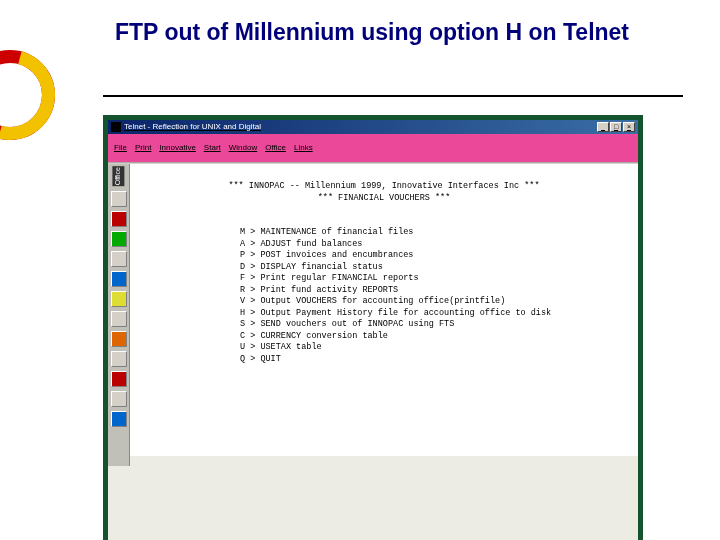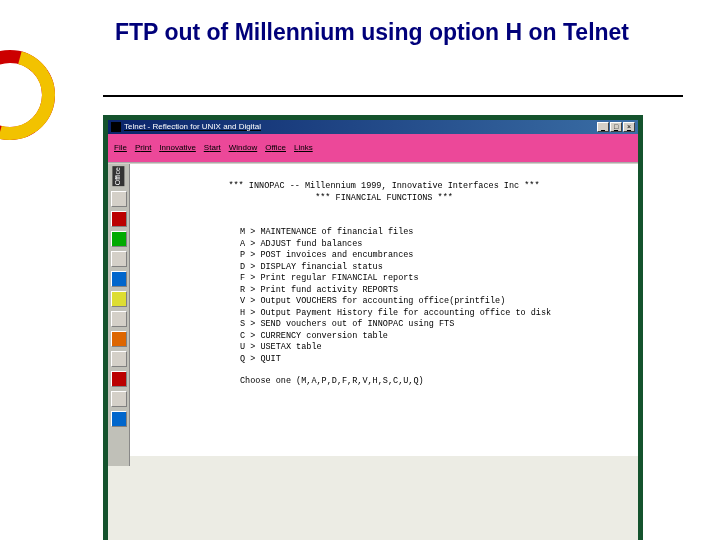--- a/index.html
+++ b/index.html
@@ -290,24 +290,23 @@
     <div class="obtn"></div>
     <div class="obtn orange"></div>
     <div class="obtn"></div>
     <div class="obtn red"></div>
     <div class="obtn"></div>
     <div class="obtn blue"></div>
   </div>
 
   <div class="terminal">
 <div class="center"><span>*** INNOPAC -- Millennium 1999, Innovative Interfaces Inc ***</span>
-<span>*** FINANCIAL FUNCTIONS ***</span></div>
+<span>*** FINANCIAL VOUCHERS ***</span></div>
 
 <span class="indent">M &gt; MAINTENANCE of financial files</span><span class="indent">A &gt; ADJUST fund balances</span><span class="indent">P &gt; POST invoices and encumbrances</span><span class="indent"></span><span class="indent">D &gt; DISPLAY financial status</span><span class="indent">F &gt; Print regular FINANCIAL reports</span><span class="indent">R &gt; Print fund activity REPORTS</span><span class="indent">V &gt; Output VOUCHERS for accounting office(printfile)</span><span class="indent">H &gt; Output Payment History file for accounting office to disk</span><span class="indent">S &gt; SEND vouchers out of INNOPAC using FTS</span><span class="indent"></span><span class="indent">C &gt; CURRENCY conversion table</span><span class="indent">U &gt; USETAX table</span><span class="indent">Q &gt; QUIT</span>
-<span class="indent">Choose one (M,A,P,D,F,R,V,H,S,C,U,Q)</span>
   </div>
 
   <div class="statusbar">
     <span class="cell">#52, 57</span>
     <span class="cell">VT400-7 -- 147.251.1.45 via TELNET</span>
     <span class="flex"></span>
     <span class="cell">01:32:25</span>
   </div>
 
   <div class="taskbar-wrap">

